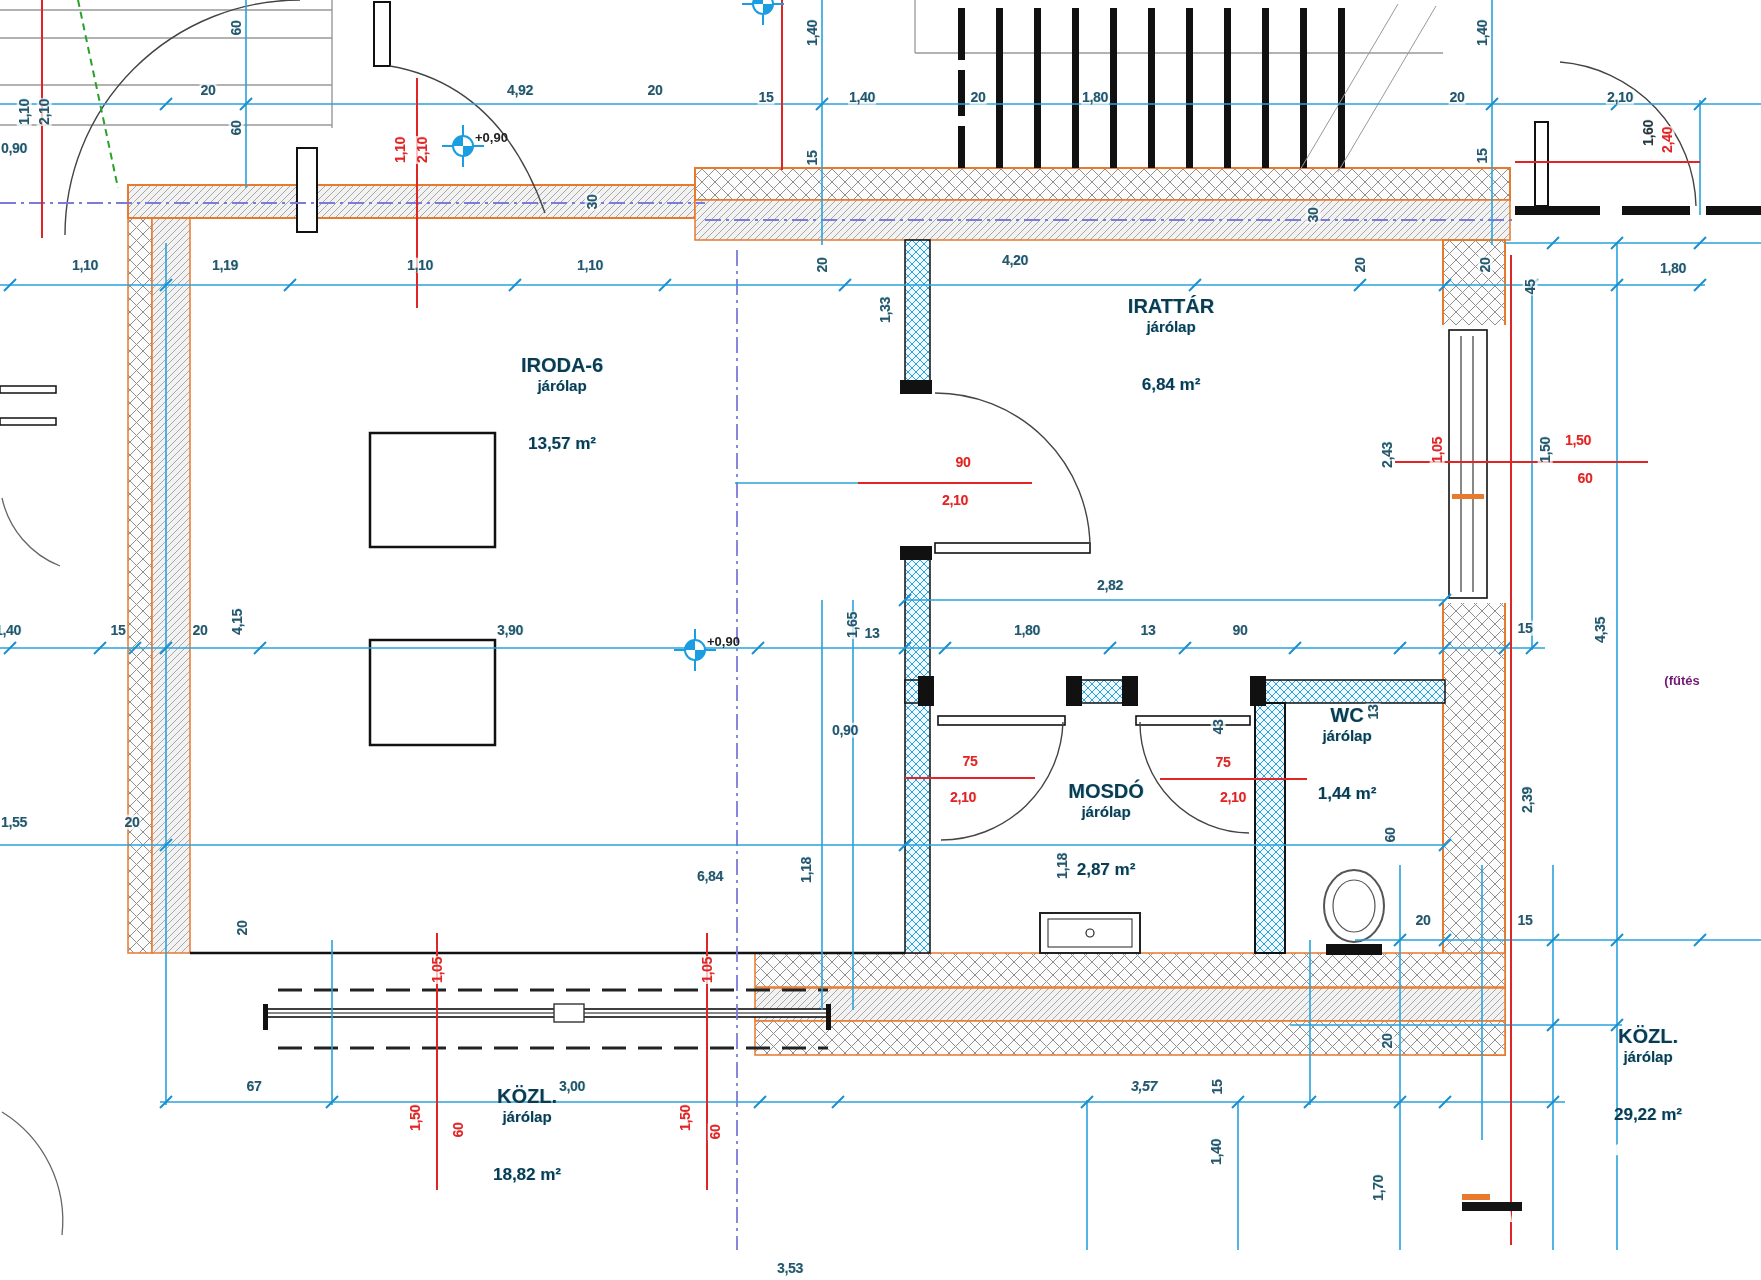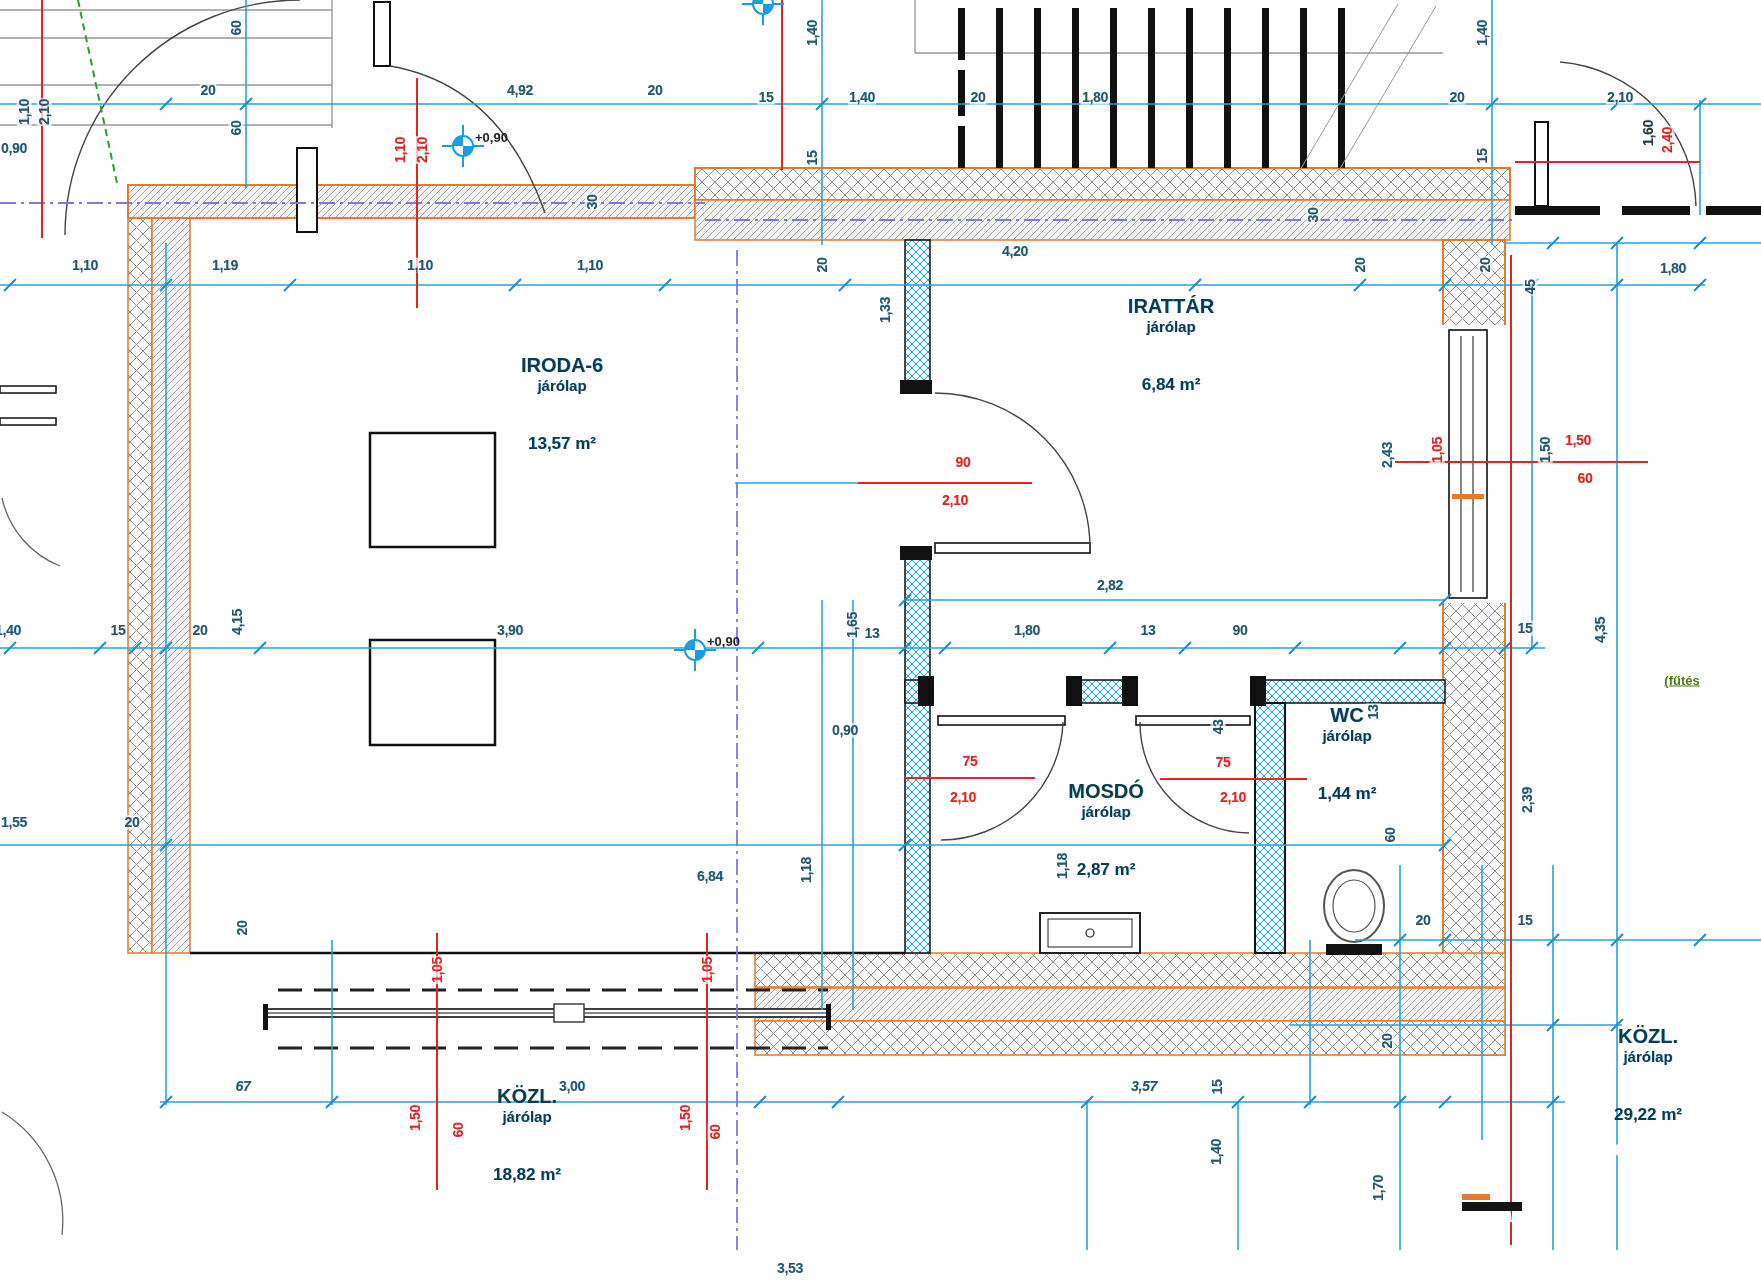--- a/index.html
+++ b/index.html
@@ -14,21 +14,21 @@
   .dim.d{color:#333;}
   .room{position:absolute;transform:translate(-50%,-50%);text-align:center;color:#0f3a4e;
         line-height:1.3;white-space:nowrap;text-shadow:0.7px 0 rgba(0,170,230,.4);}
   .room .rname{font:700 20px "Liberation Sans",sans-serif;display:block;}
   .room .rfinish{font:600 15px "Liberation Sans",sans-serif;display:block;}
   .room .rarea{font:700 17px "Liberation Sans",sans-serif;display:block;margin-top:40px;}
   .level{position:absolute;transform:translate(-50%,-50%);}
   .level .lbl{position:absolute;left:34px;top:6px;font:700 13px "Liberation Sans",sans-serif;
               color:#222;white-space:nowrap;}
   .ann{position:absolute;transform:translate(-50%,-50%);font:600 13px "Liberation Sans",sans-serif;
-       color:#4d7c0f;white-space:nowrap;text-decoration:underline;}
+       color:#701a75;white-space:nowrap;}
 </style>
 </head>
 <body>
 
 <div id="canvas">
 
 <svg id="plan-svg" width="1761" height="1280" viewBox="0 0 1761 1280">
   <defs>
     <pattern id="diag" width="7" height="7" patternUnits="userSpaceOnUse">
       <rect width="7" height="7" fill="#f2f2f2"></rect>
@@ -236,39 +236,39 @@
       <span class="dim" style="left: 862px; top: 97px;">1,40</span>
       <span class="dim" style="left: 978px; top: 97px;">20</span>
       <span class="dim" style="left: 1095px; top: 97px;">1,80</span>
       <span class="dim" style="left: 1457px; top: 97px;">20</span>
       <span class="dim" style="left: 1620px; top: 97px;">2,10</span>
       <span class="dim" style="left: 14px; top: 148px;">0,90</span>
       <span class="dim" style="left: 85px; top: 265px;">1,10</span>
       <span class="dim" style="left: 225px; top: 265px;">1,19</span>
       <span class="dim" style="left: 420px; top: 265px;">1,10</span>
       <span class="dim" style="left: 590px; top: 265px;">1,10</span>
-      <span class="dim" style="left: 1015px; top: 251px;">4,20</span>
+      <span class="dim" style="left: 1015px; top: 260px;">4,20</span>
       <span class="dim" style="left: 1673px; top: 268px;">1,80</span>
       <span class="dim" style="left: 8px; top: 630px;">1,40</span>
       <span class="dim" style="left: 118px; top: 630px;">15</span>
       <span class="dim" style="left: 200px; top: 630px;">20</span>
       <span class="dim" style="left: 510px; top: 630px;">3,90</span>
       <span class="dim" style="left: 872px; top: 633px;">13</span>
       <span class="dim" style="left: 1027px; top: 630px;">1,80</span>
       <span class="dim" style="left: 1148px; top: 630px;">13</span>
       <span class="dim" style="left: 1240px; top: 630px;">90</span>
       <span class="dim" style="left: 1525px; top: 628px;">15</span>
       <span class="dim" style="left: 1110px; top: 585px;">2,82</span>
       <span class="dim" style="left: 845px; top: 730px;">0,90</span>
       <span class="dim" style="left: 14px; top: 822px;">1,55</span>
       <span class="dim" style="left: 132px; top: 822px;">20</span>
       <span class="dim" style="left: 710px; top: 876px;">6,84</span>
       <span class="dim" style="left: 1423px; top: 920px;">20</span>
       <span class="dim" style="left: 1525px; top: 920px;">15</span>
-      <span class="dim" style="left: 243px; top: 1086px; font-style: italic;">67</span>
+      <span class="dim" style="left: 254px; top: 1086px;">67</span>
       <span class="dim" style="left: 572px; top: 1086px;">3,00</span>
       <span class="dim" style="left: 1144px; top: 1086px; font-style: italic;">3,57</span>
       <span class="dim" style="left: 790px; top: 1268px;">3,53</span>
       <span class="dim rot" style="left: 236px; top: 28px;">60</span>
       <span class="dim rot" style="left: 236px; top: 128px;">60</span>
       <span class="dim rot" style="left: 812px; top: 33px;">1,40</span>
       <span class="dim rot" style="left: 812px; top: 158px;">15</span>
       <span class="dim rot" style="left: 1482px; top: 33px;">1,40</span>
       <span class="dim rot" style="left: 1482px; top: 156px;">15</span>
       <span class="dim rot" style="left: 24px; top: 112px;">1,10</span>

